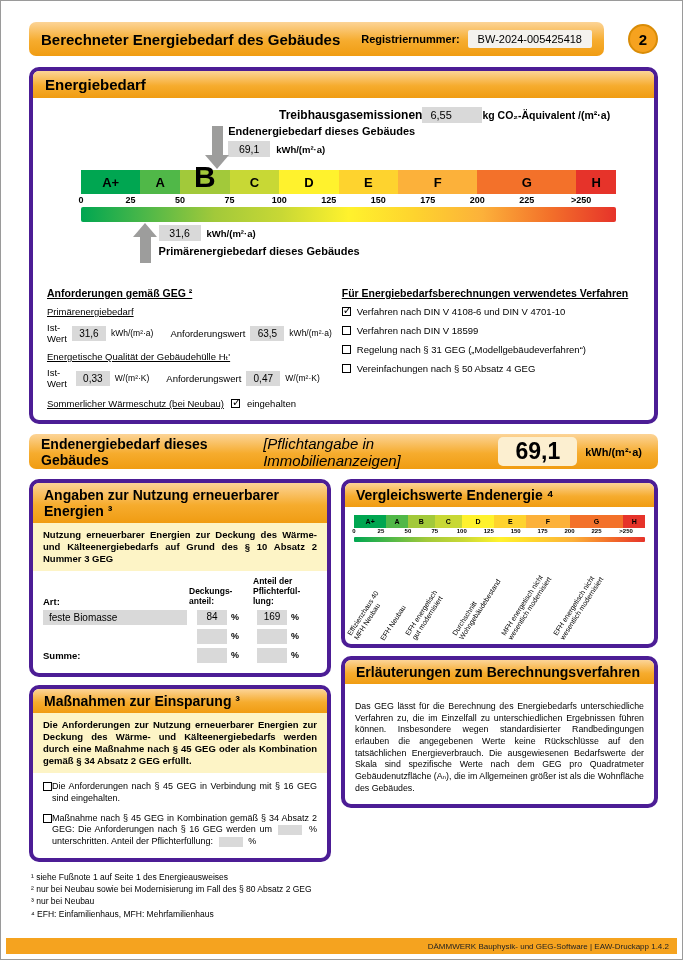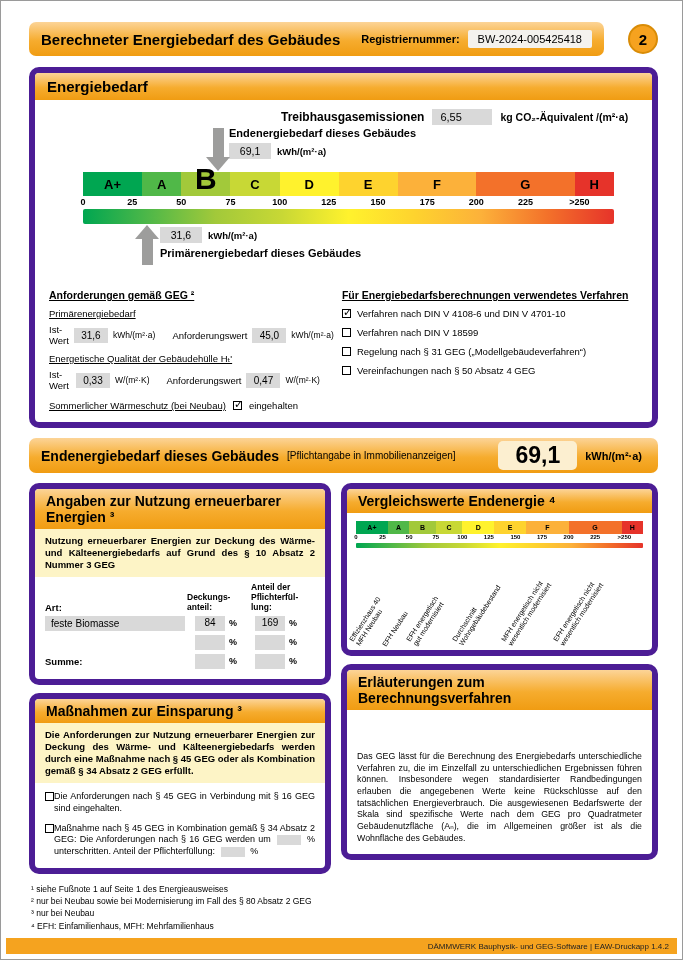--- a/index.html
+++ b/index.html
@@ -17,27 +17,27 @@
 
   
   .orange-grad { background:linear-gradient(180deg,#fcd497 0%,#f6ac2e 55%,#f09c12 100%); }
   .section-row { display:flex; align-items:center; gap:24px; margin-top:9px; }
   .main-bar { flex:1; height:34px; border-radius:7px; display:flex; align-items:center; gap:8px; padding:0 12px; }
   .bar-title { font-size:15px; font-weight:bold; }
   .reg-label { margin-left:auto; font-size:11px; font-weight:bold; }
   .reg-value { background:#f4f2ee; padding:3px 10px; font-size:11px; border-radius:2px; }
   .page-badge { width:30px; height:30px; border-radius:50%; background:#f6a21f; border:2px solid #d98c07; display:flex; align-items:center; justify-content:center; font-size:15px; font-weight:bold; }
 
-  .obox { border:6px solid #4c1d95; border-radius:10px; background:#fff; overflow:hidden; }
+  .obox { border:4px solid #4c1d95; border-radius:10px; background:#fff; overflow:hidden; }
   .obox-header { padding:4px 11px; font-weight:bold; font-size:14px; }
   .obox-header.big { font-size:15px; padding:5px 12px; }
 
   
   .eb-box { margin-top:11px; }
-  .ghg-row { display:flex; align-items:center; gap:8px; margin:9px 14px 2px 246px; }
+  .ghg-row { display:flex; align-items:center; margin:9px 14px 2px 246px; }
   .ghg-label { font-size:12px; font-weight:bold; }
   .ghg-unit { font-size:10.5px; font-weight:bold; }
   .vbox.wide { min-width:60px; text-align:left; }
 
   .scale-area { position:relative; margin:0 38px 0 48px; padding-top:45px; }
   .end-ann { position:absolute; top:0; left:27.5%; }
   .end-label { font-size:11px; font-weight:bold; margin-bottom:4px; }
   .val-row { display:flex; align-items:center; gap:6px; }
   .unit-b { font-size:9.5px; font-weight:bold; }
   .vbox.val { min-width:42px; font-size:10.5px; padding:2px 6px; }
@@ -73,21 +73,21 @@
   .vbox.small { min-width:34px; font-size:10px; padding:2px 5px; }
   .cb { width:9px; height:9px; border:1px solid #000; display:inline-block; position:relative; flex:none; background:#fff; }
   .cb.checked::after { content:"✓"; position:absolute; top:-4px; left:0; font-size:11px; font-weight:bold; }
   .vf-item { display:flex; gap:6px; font-size:9.5px; line-height:1.25; margin-bottom:7px; align-items:flex-start; }
   .vf-item .cb { margin-top:1px; }
   .sommer-row { display:flex; align-items:center; gap:7px; margin-top:9px; font-size:9.5px; }
 
   
   .result-bar { margin-top:10px; height:35px; border-radius:7px; display:flex; align-items:center; gap:8px; padding:0 12px; }
   .rb-label { font-size:14px; font-weight:bold; }
-  .rb-note { font-size:10px; }
+  .rb-note { font-size:15px;font-style:italic; }
   .rb-value { margin-left:auto; background:#fcefd0; border-radius:5px; padding:1px 17px; font-size:23px; font-weight:bold; }
   .rb-unit { font-size:11px; font-weight:bold; margin-right:4px; }
 
   
   .grid { display:flex; gap:10px; margin-top:10px; align-items:flex-start; }
   .col-l { width:302px; display:flex; flex-direction:column; gap:8px; }
   .col-r { flex:1; display:flex; flex-direction:column; gap:8px; }
   .intro { background:#fdf4c6; font-weight:bold; font-size:9.5px; line-height:1.28; padding:6px 10px; text-align:justify; }
   .box-body { padding:0 0 6px; }
 
@@ -109,21 +109,21 @@
   .blank { display:inline-block; width:24px; height:10px; background:#d9d9d9; vertical-align:middle; margin:0 3px; }
 
   .mini-band { display:flex; height:13px; margin:8px 9px 0; }
   .mini-band .seg span { font-size:7px; }
   .mini-ticks { position:relative; height:9px; margin:0 9px; }
   .mini-ticks span { position:absolute; transform:translateX(-50%); font-size:6px; font-weight:bold; top:0; }
   .mini-grad-wrap { margin:0 9px; }
   .vg-labels { position:relative; height:100px; margin:2px 9px 0; }
   .rot { position:absolute; bottom:2px; transform-origin:0 100%; transform:rotate(-57deg); font-size:7px; line-height:1.2; white-space:pre; }
 
-  .erl-text { font-size:8.8px; line-height:1.33; text-align:justify; padding:17px 10px 9px;margin-top:24px; }
+  .erl-text { font-size:8.8px; line-height:1.33; text-align:justify; padding:17px 10px 9px; }
 
   .footnotes { margin:9px 2px 0; font-size:8.5px; line-height:1.45; }
 
   .footer-bar { position:absolute; left:5px; right:5px; bottom:5px; height:16px; background:#f5a31f; display:flex; align-items:center; justify-content:flex-end; padding-right:8px; font-size:8px; color:#222; }
 </style>
 </head>
 <body>
 
 <div class="page">
 
@@ -220,21 +220,21 @@
 
     <div class="req-cols">
       <div class="req-left">
         <div class="uh">Anforderungen gemäß GEG ²</div>
         <div class="us">Primärenergiebedarf</div>
         <div class="req-row">
           <span>Ist-Wert</span>
           <span class="vbox small">31,6</span>
           <span class="unit-s">kWh/(m²·a)</span>
           <span class="anf">Anforderungswert</span>
-          <span class="vbox small">45,0</span>
+          <span class="vbox small">63,5</span>
           <span class="unit-s">kWh/(m²·a)</span>
         </div>
         <div class="us">Energetische Qualität der Gebäudehülle Hₜ'</div>
         <div class="req-row">
           <span>Ist-Wert</span>
           <span class="vbox small">0,33</span>
           <span class="unit-s">W/(m²·K)</span>
           <span class="anf">Anforderungswert</span>
           <span class="vbox small">0,47</span>
           <span class="unit-s">W/(m²·K)</span>

